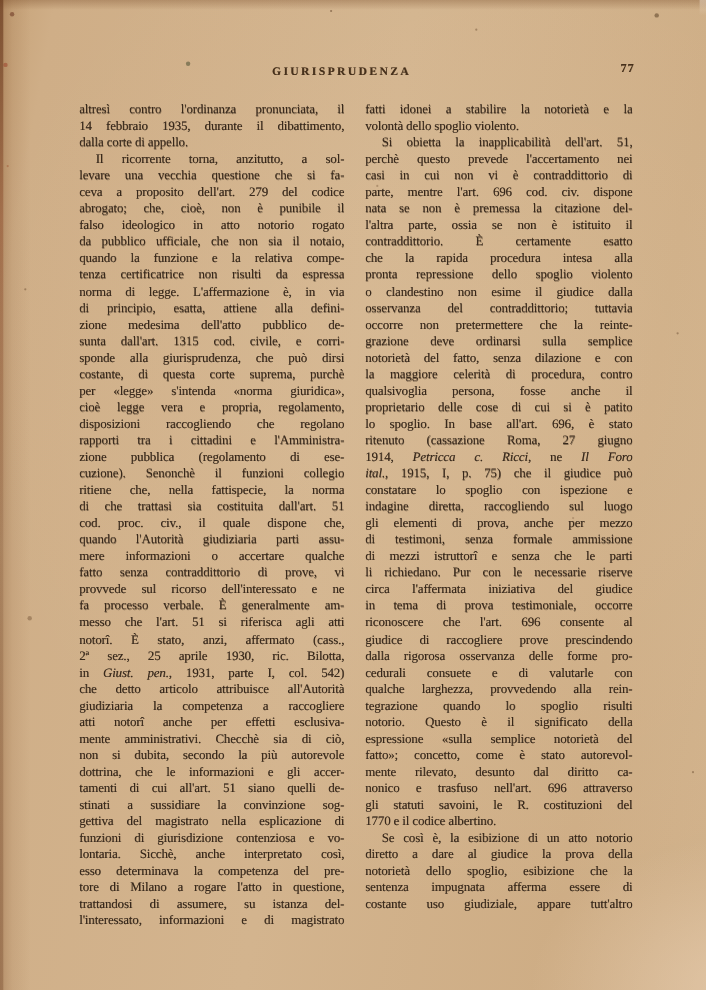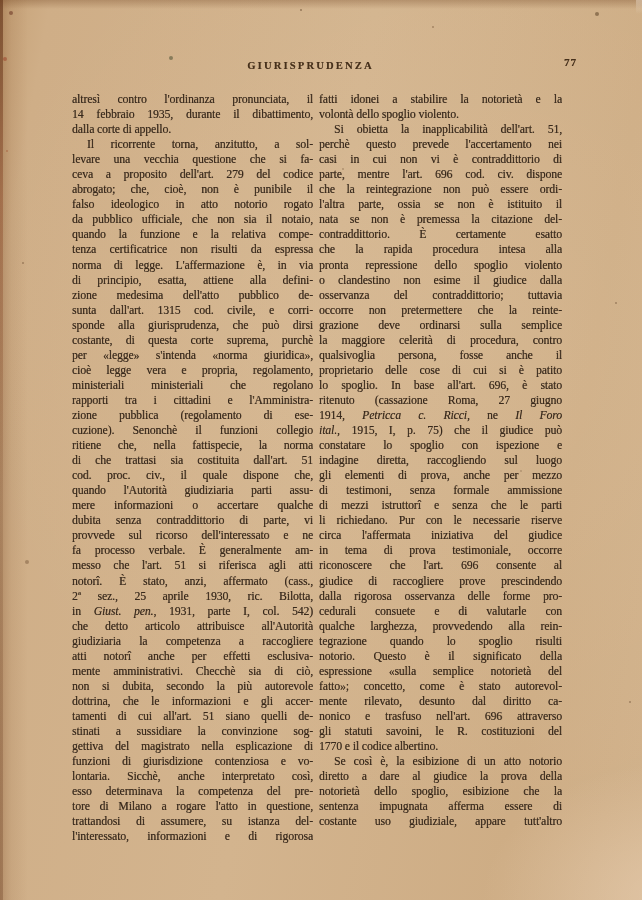--- a/index.html
+++ b/index.html
@@ -64,21 +64,21 @@
     display:block; text-align:center; transform:translateX(-12px);
     font-size:10.5px; font-weight:bold; letter-spacing:2.2px; color:#46301b;
     text-shadow:0.3px 0.2px 0 rgba(70,48,27,0.55);
   }
   .pagenum {
     position:absolute; right:-4px; top:-4px;
     font-size:11px; font-weight:bold; letter-spacing:1px; color:#46301b;
     text-shadow:0.3px 0.2px 0 rgba(70,48,27,0.55);
   }
   
-  .cols { position:absolute; left:72px; top:92px; display:flex; gap:6px; }
+  .cols { position:absolute; left:72px; top:92px; display:flex; gap:19px; }
   .col {
     width:241px; font-size:11.7px; line-height:15.05px; letter-spacing:-0.1px;
     text-shadow:0.3px 0.2px 0 rgba(56,41,28,0.55);
   }
   .col.right { width:243px; }
   .tline {
     height:15.05px; overflow:hidden;
     text-align:justify; text-align-last:justify; -moz-text-align-last:justify;
   }
   .tline.ind { padding-left:15px; }
@@ -116,69 +116,69 @@
         <div class="tline">quando la funzione e la relativa compe-</div>
         <div class="tline">tenza certificatrice non risulti da espressa</div>
         <div class="tline">norma di legge. L'affermazione è, in via</div>
         <div class="tline">di principio, esatta, attiene alla defini-</div>
         <div class="tline">zione medesima dell'atto pubblico de-</div>
         <div class="tline">sunta dall'art. 1315 cod. civile, e corri-</div>
         <div class="tline">sponde alla giurisprudenza, che può dirsi</div>
         <div class="tline">costante, di questa corte suprema, purchè</div>
         <div class="tline">per «legge» s'intenda «norma giuridica»,</div>
         <div class="tline">cioè legge vera e propria, regolamento,</div>
-        <div class="tline">ministeriali ministeriali che regolano</div>
+        <div class="tline">disposizioni raccogliendo che regolano</div>
         <div class="tline">rapporti tra i cittadini e l'Amministra-</div>
         <div class="tline">zione pubblica (regolamento di ese-</div>
         <div class="tline">cuzione). Senonchè il funzioni collegio</div>
         <div class="tline">ritiene che, nella fattispecie, la norma</div>
         <div class="tline">di che trattasi sia costituita dall'art. 51</div>
         <div class="tline">cod. proc. civ., il quale dispone che,</div>
         <div class="tline">quando l'Autorità giudiziaria parti assu-</div>
         <div class="tline">mere informazioni o accertare qualche</div>
-        <div class="tline">dubita senza contraddittorio di parte, vi</div>
+        <div class="tline">fatto senza contraddittorio di prove, vi</div>
         <div class="tline">provvede sul ricorso dell'interessato e ne</div>
         <div class="tline">fa processo verbale. È generalmente am-</div>
         <div class="tline">messo che l'art. 51 si riferisca agli atti</div>
         <div class="tline">notorî. È stato, anzi, affermato (cass.,</div>
         <div class="tline">2ª sez., 25 aprile 1930, ric. Bilotta,</div>
         <div class="tline">in <i>Giust. pen.</i>, 1931, parte I, col. 542)</div>
         <div class="tline">che detto articolo attribuisce all'Autorità</div>
         <div class="tline">giudiziaria la competenza a raccogliere</div>
         <div class="tline">atti notorî anche per effetti esclusiva-</div>
         <div class="tline">mente amministrativi. Checchè sia di ciò,</div>
         <div class="tline">non si dubita, secondo la più autorevole</div>
         <div class="tline">dottrina, che le informazioni e gli accer-</div>
         <div class="tline">tamenti di cui all'art. 51 siano quelli de-</div>
         <div class="tline">stinati a sussidiare la convinzione sog-</div>
         <div class="tline">gettiva del magistrato nella esplicazione di</div>
         <div class="tline">funzioni di giurisdizione contenziosa e vo-</div>
         <div class="tline">lontaria. Sicchè, anche interpretato così,</div>
         <div class="tline">esso determinava la competenza del pre-</div>
         <div class="tline">tore di Milano a rogare l'atto in questione,</div>
         <div class="tline">trattandosi di assumere, su istanza del-</div>
-        <div class="tline">l'interessato, informazioni e di rigorosa</div>
+        <div class="tline">l'interessato, informazioni e di magistrato</div>
       </div>
     <div class="col right" id="col-right">
         <div class="tline">fatti idonei a stabilire la notorietà e la</div>
         <div class="tline pend">volontà dello spoglio violento.</div>
         <div class="tline ind">Si obietta la inapplicabilità dell'art. 51,</div>
         <div class="tline">perchè questo prevede l'accertamento nei</div>
         <div class="tline">casi in cui non vi è contraddittorio di</div>
         <div class="tline">parte, mentre l'art. 696 cod. civ. dispone</div>
-        <div class="tline">che la reintegrazione non può essere ordi-</div>
+        <div class="tline">nata se non è premessa la citazione del-</div>
         <div class="tline">l'altra parte, ossia se non è istituito il</div>
-        <div class="tline">nata se non è premessa la citazione del-</div>
         <div class="tline">contraddittorio. È certamente esatto</div>
         <div class="tline">che la rapida procedura intesa alla</div>
         <div class="tline">pronta repressione dello spoglio violento</div>
         <div class="tline">o clandestino non esime il giudice dalla</div>
         <div class="tline">osservanza del contraddittorio; tuttavia</div>
         <div class="tline">occorre non pretermettere che la reinte-</div>
         <div class="tline">grazione deve ordinarsi sulla semplice</div>
+        <div class="tline">notorietà del fatto, senza dilazione e con</div>
         <div class="tline">la maggiore celerità di procedura, contro</div>
         <div class="tline">qualsivoglia persona, fosse anche il</div>
         <div class="tline">proprietario delle cose di cui si è patito</div>
         <div class="tline">lo spoglio. In base all'art. 696, è stato</div>
         <div class="tline">ritenuto (cassazione Roma, 27 giugno</div>
         <div class="tline">1914, <i>Petricca c. Ricci</i>, ne <i>Il Foro</i></div>
         <div class="tline"><i>ital.</i>, 1915, I, p. 75) che il giudice può</div>
         <div class="tline">constatare lo spoglio con ispezione e</div>
         <div class="tline">indagine diretta, raccogliendo sul luogo</div>
         <div class="tline">gli elementi di prova, anche per mezzo</div>

